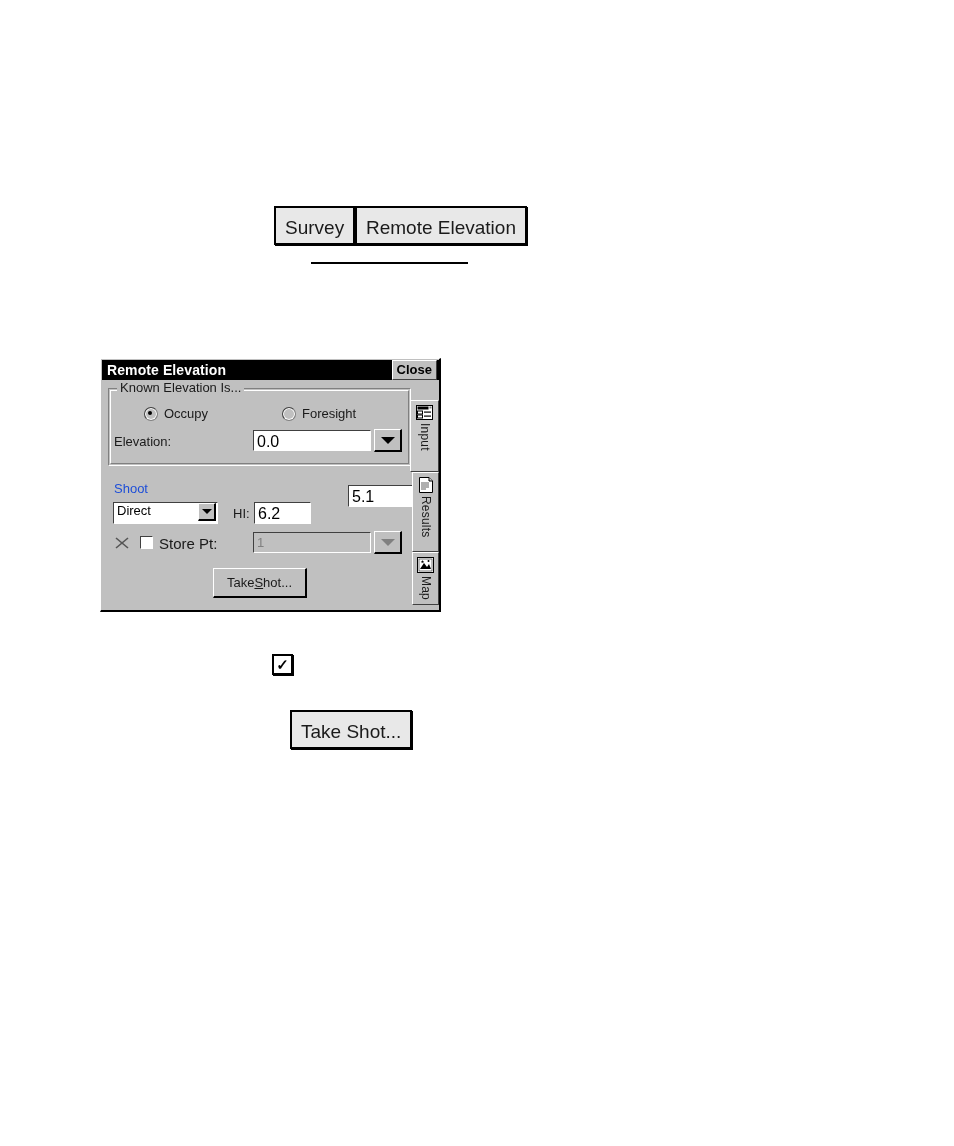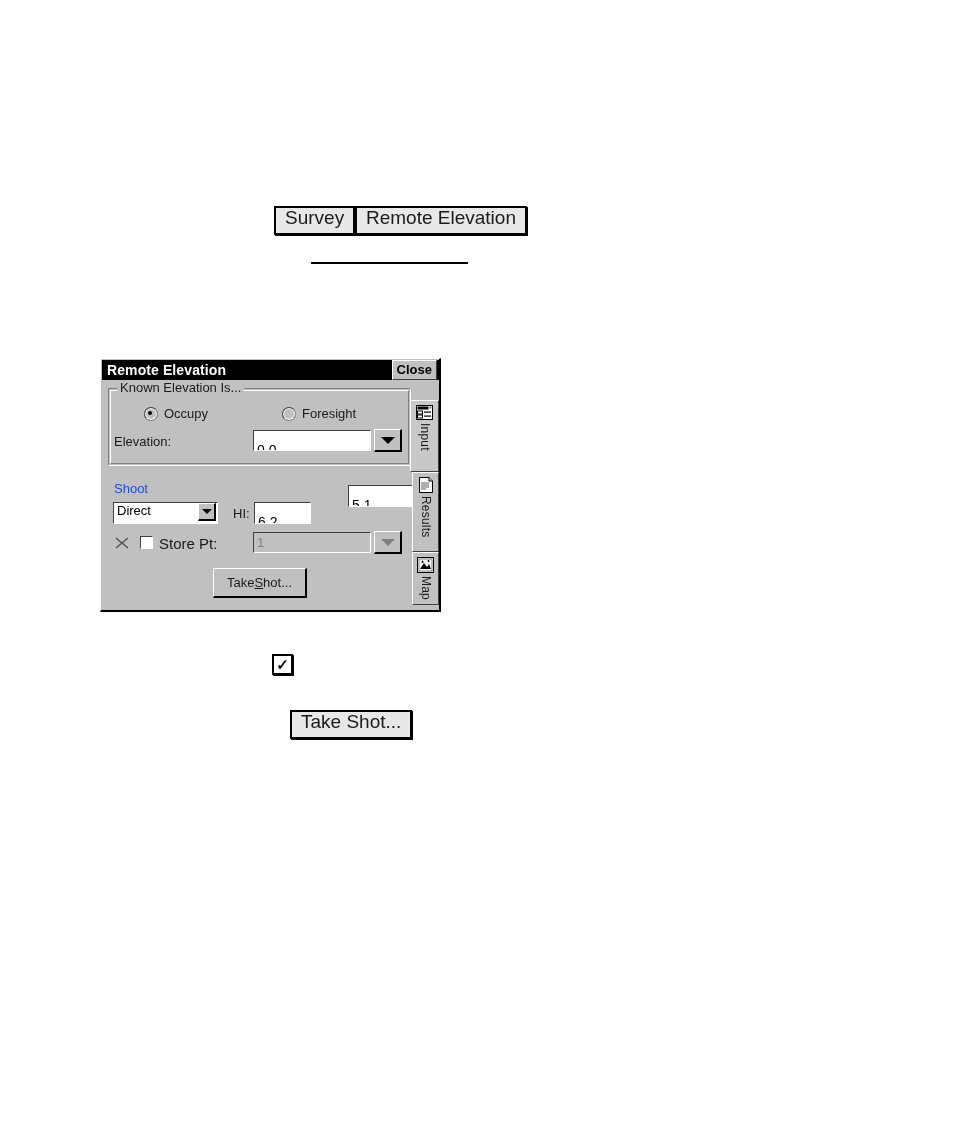--- a/index.html
+++ b/index.html
@@ -17,21 +17,21 @@
   }
 
   
   .doc-btn {
     position: absolute;
     background: #e8e8e8;
     border: 2px solid #000000;
     box-shadow: 1px 1px 0 #000000;
     font-size: 19px;
     line-height: 1;
-    padding: 0 9px 6px 9px;
+    padding: 10px 9px 6px 9px;
     white-space: nowrap;
     color: #1a1a1a;
   }
   #callout-survey  { left: 274px; top: 206px; }
   #callout-remote  { left: 355px; top: 206px; }
   #callout-takeshot{ left: 290px; top: 710px; }
 
   #rule-1 {
     position: absolute;
     left: 311px;
@@ -180,23 +180,23 @@
     color: #1a1a1a;
   }
 
   .sunken-field {
     background: #ffffff;
     border-top: 1px solid #404040;
     border-left: 1px solid #404040;
     border-right: 1px solid #ffffff;
     border-bottom: 1px solid #ffffff;
     box-sizing: border-box;
-    font-size: 14px;
+    font-size: 16px;
     color: #000000;
-    padding: 11px 0 0 3px;
+    padding: 2px 0 0 3px;
     overflow: hidden;
     white-space: nowrap;
   }
   #elev-field {
     position: absolute;
     left: 151px;
     top: 50px;
     width: 118px;
     height: 21px;
   }

